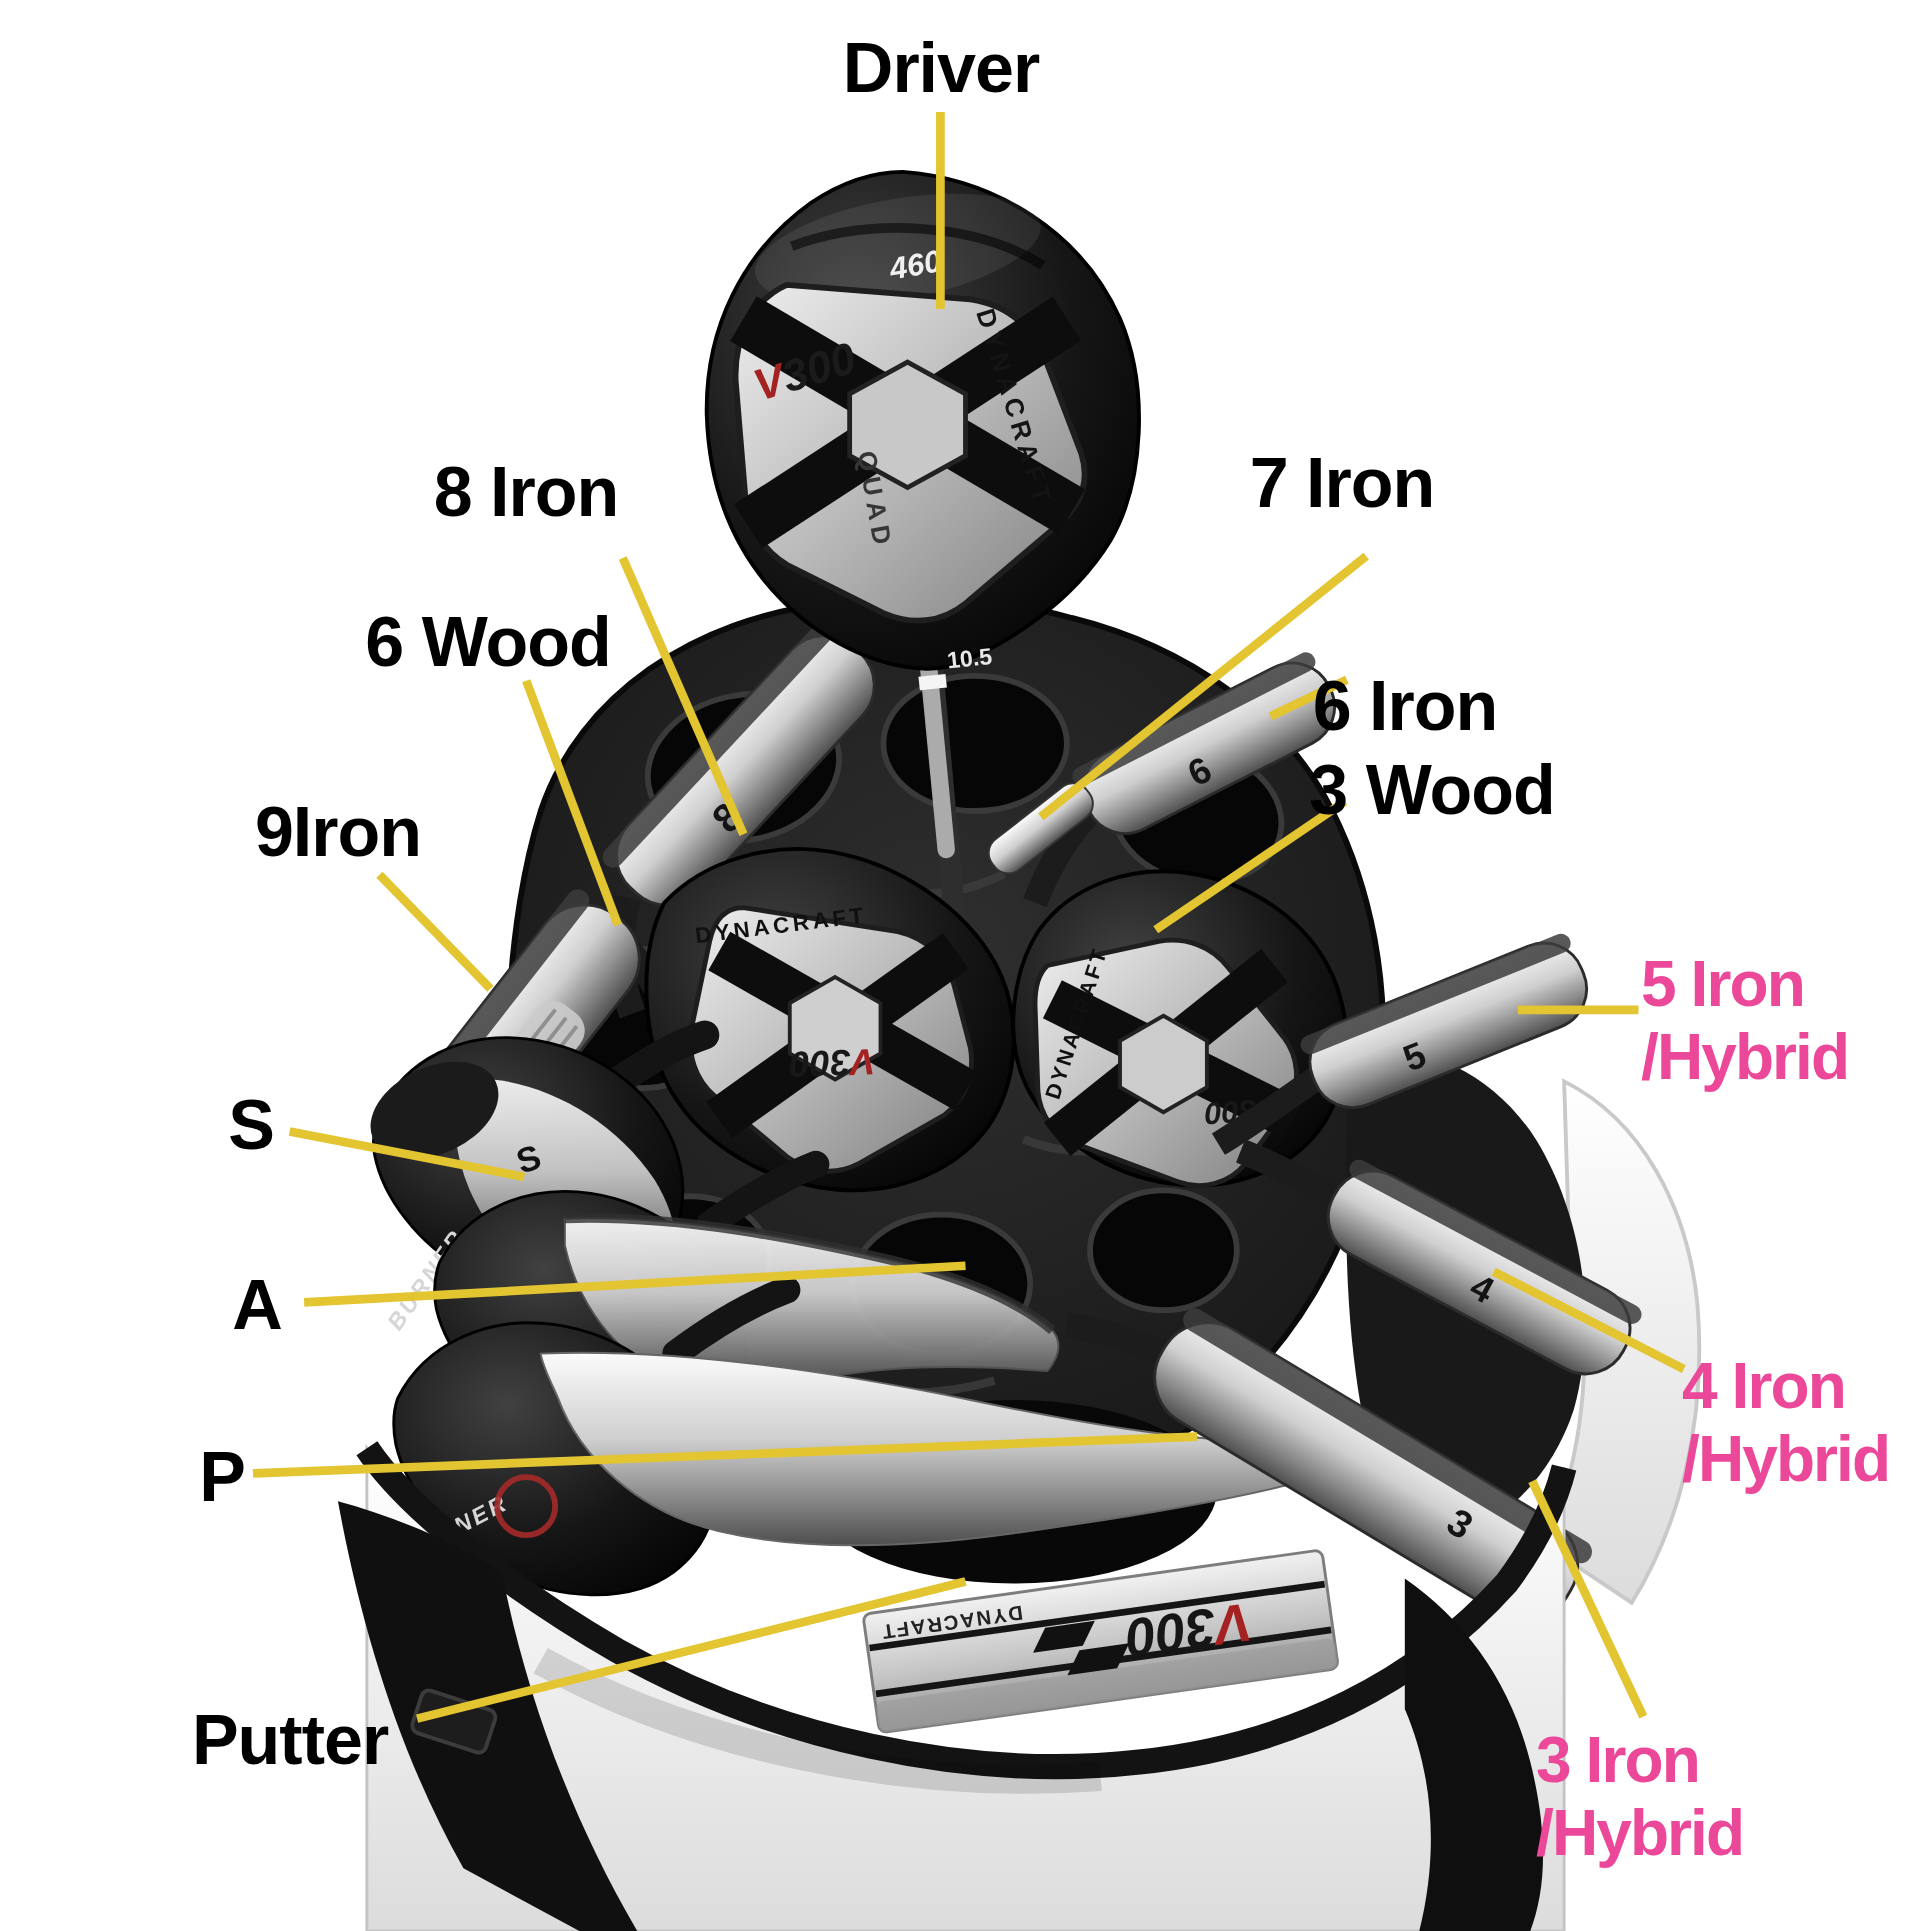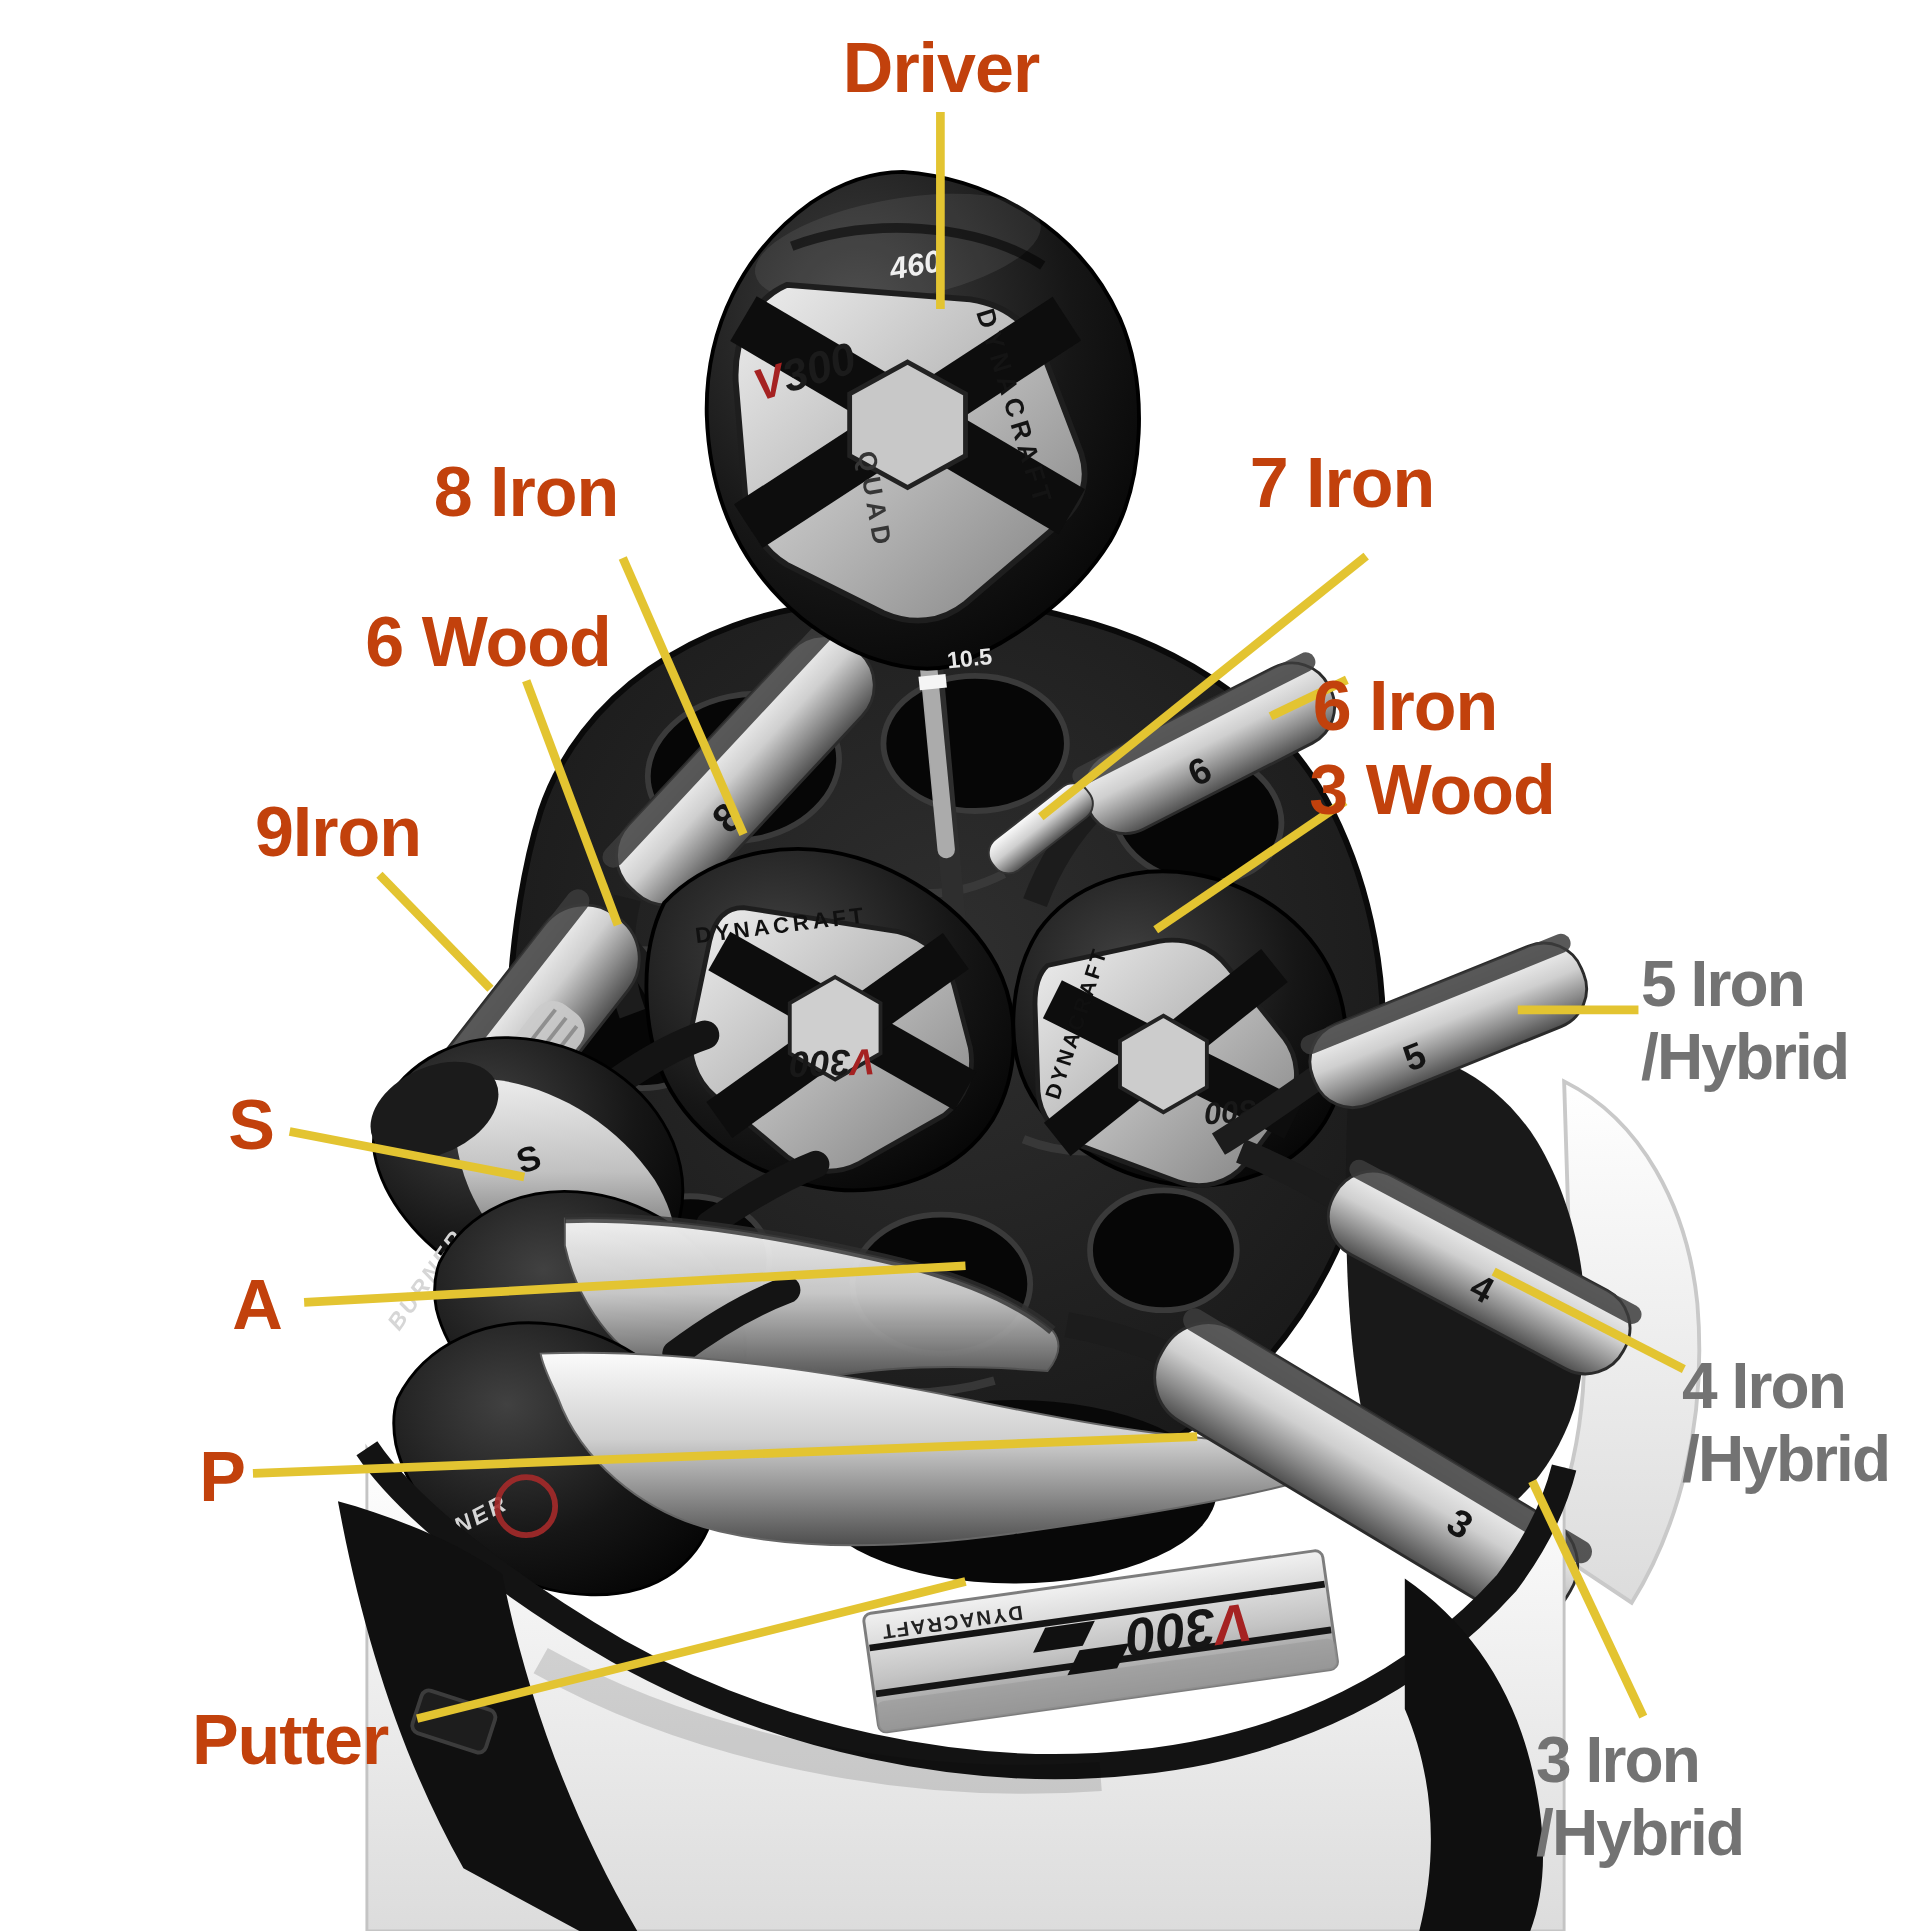--- a/index.html
+++ b/index.html
@@ -4,25 +4,25 @@
 <style>
   html,body { margin:0; padding:0; background:#ffffff; }
   .stage {
     position:relative; width:1931px; height:1931px; background:#ffffff;
     overflow:hidden; font-family:"Liberation Sans", sans-serif;
   }
   .stage svg.scene { position:absolute; left:0; top:0; width:1931px; height:1931px; }
   .label {
     position:absolute; transform:translate(-50%,-50%);
     font-weight:bold; font-size:70px; line-height:1; letter-spacing:-1px;
-    color:#c2410c; white-space:nowrap;
+    color:#000000; white-space:nowrap;
   }
   .label-block {
     position:absolute; font-weight:bold; font-size:64px; line-height:1.14;
-    letter-spacing:-1.9px; color:#737373; white-space:nowrap;
+    letter-spacing:-1.9px; color:#ec4899; white-space:nowrap;
   }
   .svgtext { font-family:"Liberation Sans", sans-serif; }
 </style>
 </head>
 <body>
 
 <div class="stage">
 
 <svg class="scene" viewBox="0 0 2000 2000">
   <defs>

